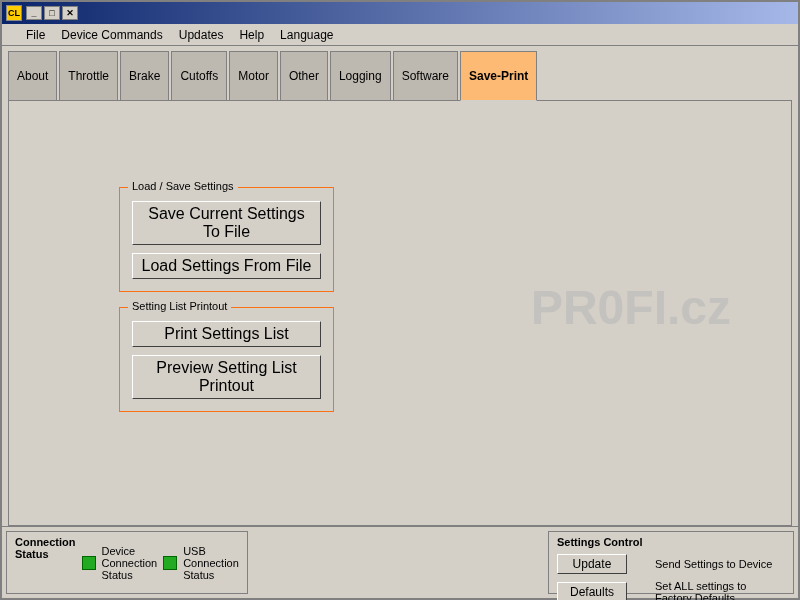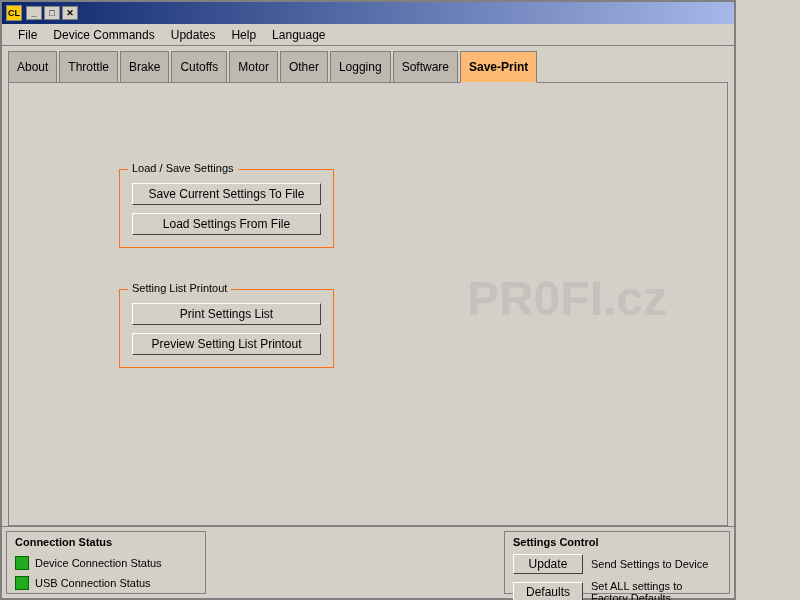--- a/index.html
+++ b/index.html
@@ -7,21 +7,21 @@
       font-family: 'Segoe UI', Tahoma, Arial, sans-serif;
       font-size: 12px;
       background: #d4d0c8;
       width: 800px;
       height: 600px;
       overflow: hidden;
     }
 
     
     .window {
-      width: 736px;
+      width: 800px;
       height: 600px;
       background: #d4d0c8;
       border: 2px solid #808080;
       display: flex;
       flex-direction: column;
     }
 
     
     .titlebar {
       background: linear-gradient(to right, #0a246a, #a6b8e8);
@@ -66,40 +66,40 @@
       cursor: pointer;
       font-weight: bold;
     }
 
     
     .menubar {
       background: #d4d0c8;
       height: 22px;
       display: flex;
       align-items: center;
-      padding: 0 8px;
+      padding: 0 16px;
       border-bottom: 1px solid #808080;
       flex-shrink: 0;
       text-align: right;
     }
     .menu-item {
       padding: 2px 8px;
       cursor: pointer;
       font-size: 12px;
     }
 
     
     .tabbar {
       display: flex;
       padding: 4px 6px 0;
       background: #d4d0c8;
       flex-shrink: 0;
     }
     .tab {
-      padding: 8px 8px;
+      padding: 17px 8px;
       background: #d4d0c8;
       border: 1px solid #808080;
       border-bottom: none;
       cursor: pointer;
       font-size: 12px;
       margin-right: 2px;
       position: relative;
       bottom: -1px;
     }
     .tab.active {
@@ -170,21 +170,21 @@
 
     
     .btn {
       background: #d4d0c8;
       border: 1px solid #808080;
       border-top-color: #ffffff;
       border-left-color: #ffffff;
       border-bottom-color: #404040;
       border-right-color: #404040;
       padding: 3px 8px;
-      font-size: 12px;
+      font-size: 16px;
       cursor: pointer;
       min-width: 160px;
     }
 
     
     .statusbar {
       height: 72px;
       background: #d4d0c8;
       display: flex;
       flex-direction: row;
@@ -192,21 +192,20 @@
       flex-shrink: 0;
       padding: 4px;
       gap: 4px;
     }
 
     .connection-status-box {
       border: 1px solid #808080;
       flex: 0 0 200px;
       padding: 4px 8px;
       display: flex;
-      flex-direction: column;
       gap: 6px;
     }
     .connection-status-title {
       font-size: 11px;
       font-weight: bold;
       margin-bottom: 2px;
     }
     .status-row {
       display: flex;
       align-items: center;
@@ -246,20 +245,21 @@
       border-bottom-color: #404040;
       border-right-color: #404040;
       padding: 2px 12px;
       font-size: 12px;
       cursor: pointer;
       min-width: 70px;
     }
     .settings-label {
       font-size: 11px;
       max-width: 130px;
+      margin-left: 20px;
     }
   </style>
 </head>
 <body>
 
 <div class="window">
 
   <div class="titlebar">
     <div class="titlebar-icon">
       <span>CL</span>

